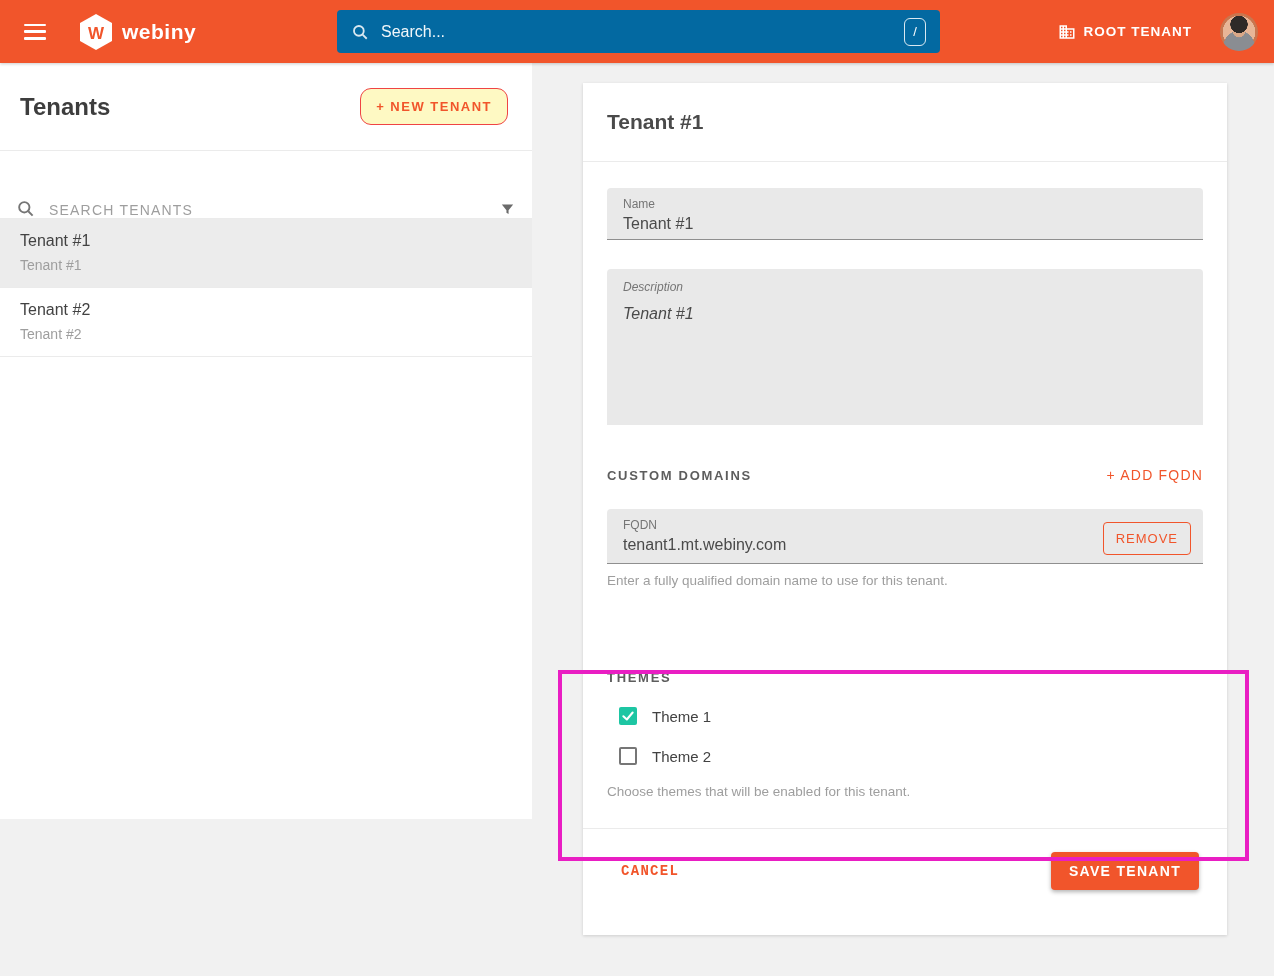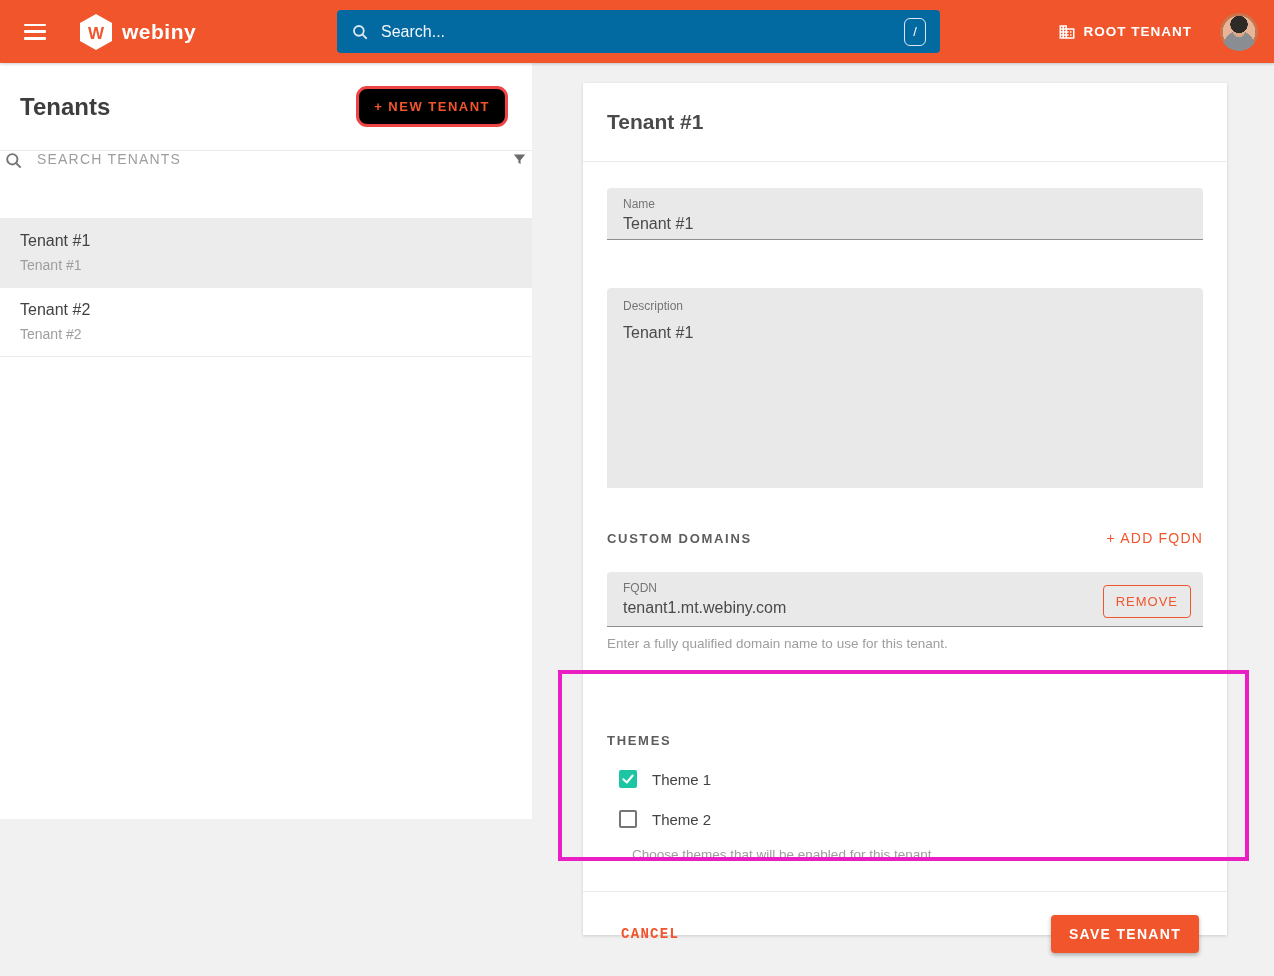--- a/index.html
+++ b/index.html
@@ -51,24 +51,24 @@
       radial-gradient(circle at 50% 50%, #e8b697 0 60%, #c9764f 61%);
   }
 
   
   .left-panel {
     position:absolute; left:0; top:63px; width:532px; height:756px; background:#fff;
   }
   .lp-header { height:88px; display:flex; align-items:center; justify-content:space-between; padding:0 24px 0 20px; border-bottom:1px solid #ebebeb; }
   .lp-title { font-size:24px; color:#3d3d3d; }
   .btn-outline {
-    border:3px solid #ef4444; color:#F1552B; background:#000000; border-radius:11px;
+    border:1px solid #ef4444; color:#F1552B; background:#fef9c3; border-radius:11px;
     font-size:13px; letter-spacing:1.5px; padding:10px 15px; cursor:pointer; font-family:inherit; font-weight:bold;
   }
-  .lp-search { height:68px; display:flex; align-items:flex-start; padding:0 4px; border-bottom:1px solid #ebebeb; }
+  .lp-search { height:68px; display:flex; align-items:flex-end; padding:0 16px; border-bottom:1px solid #ebebeb; }
   .lp-search .search-icon { width:19px; height:19px; flex:none; }
   .lp-search input {
     flex:1; border:none; outline:none; background:transparent; margin-left:14px;
     font-size:14px; letter-spacing:1.2px; color:#555; font-family:inherit;
   }
   .lp-search input::placeholder { color:#9e9e9e; opacity:1; }
   .filter-icon { width:17px; height:17px; flex:none; cursor:pointer; }
   .tenant-item { padding:13px 20px 14px; border-bottom:1px solid #ebebeb; cursor:pointer; }
   .tenant-item.selected { background:#ececec; }
   .ti-title { font-size:16px; color:#424242; }
@@ -81,21 +81,21 @@
   }
   .card-header { height:79px; border-bottom:1px solid #ebebeb; display:flex; align-items:center; padding:0 24px; }
   .card-title { font-size:21px; color:#4a4a4a; }
   .card-body { padding:26px 24px 0; }
 
   .field { background:#e9e9e9; border-radius:4px 4px 0 0; padding:9px 16px 0; position:relative; }
   .field-underline { border-bottom:1px solid #8f8f8f; }
   .f-label { font-size:12px; color:#757575; }
   .f-value { font-size:16px; color:#4a4a4a; margin-top:4px; }
   .name-field { height:52px; }
-  .desc-field { height:200px; margin-top:48px; padding-top:11px; }
+  .desc-field { height:156px; margin-top:29px; padding-top:11px;font-style:italic; }
   .desc-field .f-value { margin-top:11px; }
 
   .section-row { margin-top:42px; display:flex; align-items:center; justify-content:space-between; }
   .section-title { font-size:13px; color:#5d5d5d; letter-spacing:1.7px; font-weight:bold; }
   .link-btn { color:#F1552B; font-size:14px; letter-spacing:1.2px; background:none; border:none; cursor:pointer; font-family:inherit; }
 
   .fqdn-field { height:55px; margin-top:26px; }
   .remove-btn {
     position:absolute; right:12px; top:13px; border:1px solid #F1552B; color:#F1552B;
     background:transparent; border-radius:4px; font-size:13px; letter-spacing:1px;
@@ -104,21 +104,21 @@
   .helper { font-size:13.5px; color:#9e9e9e; margin-top:9px; }
 
   .themes-section { margin-top:80px; }
   .checkbox-row { display:flex; align-items:center; margin-top:21px; cursor:pointer; }
   .checkbox-row + .checkbox-row { margin-top:22px; }
   .cbox { width:18px; height:18px; border-radius:2px; margin-left:12px; flex:none; position:relative; }
   .cbox.checked { background:#1DC6A3; }
   .cbox.checked svg { position:absolute; left:2px; top:2px; }
   .cbox.unchecked { border:2px solid #767676; background:#fff; }
   .cb-label { font-size:15px; color:#424242; margin-left:15px; }
-  .themes-helper { margin-top:19px;margin-left:25px; }
+  .themes-helper { margin-top:19px; }
 
   .footer-divider { border-top:1px solid #ebebeb; margin:29px -24px 0; }
   .card-footer { height:83px; display:flex; align-items:center; justify-content:space-between; padding:0 2px; }
   .cancel-btn { color:#F1552B; font-size:14px; letter-spacing:1.3px; background:none; border:none; cursor:pointer; padding:10px 12px; font-family:Liberation Mono, monospace; font-weight:bold; }
   .save-btn {
     background:#F1552B; color:#fff; border:none; border-radius:4px; font-family:inherit;
     font-size:14px; letter-spacing:1.3px; font-weight:bold; padding:11px 18px; cursor:pointer;
     box-shadow:0 2px 4px rgba(0,0,0,0.3); margin-right:2px;
   }
 

